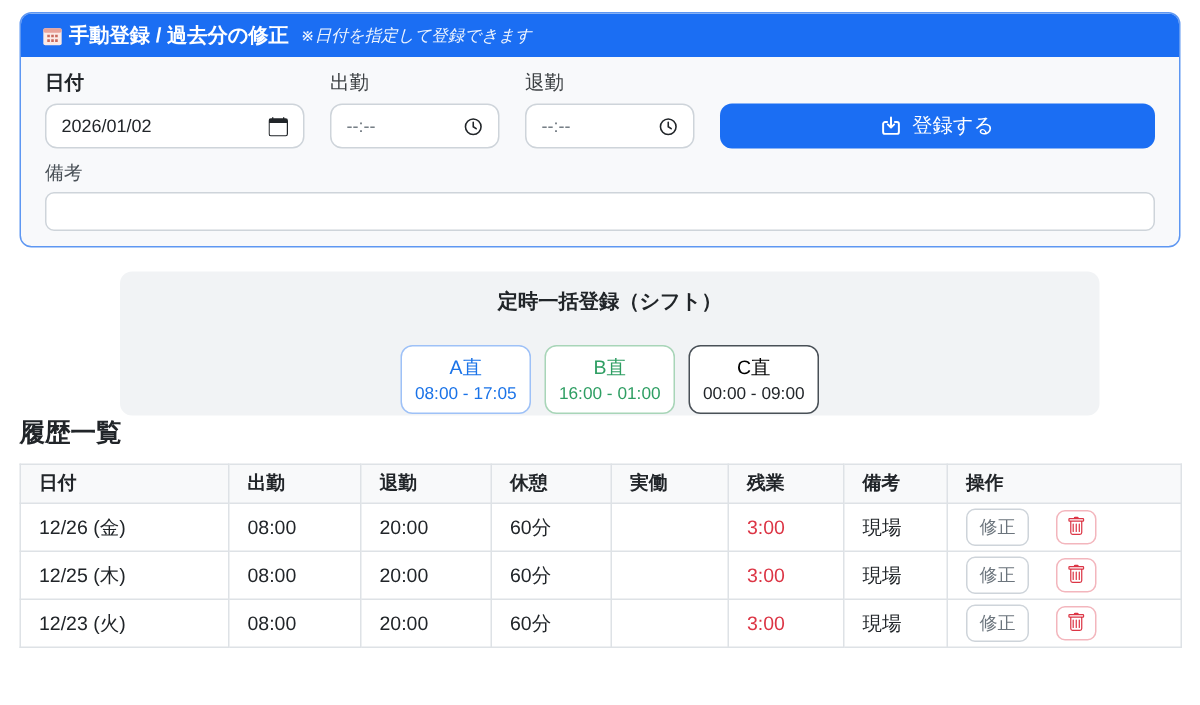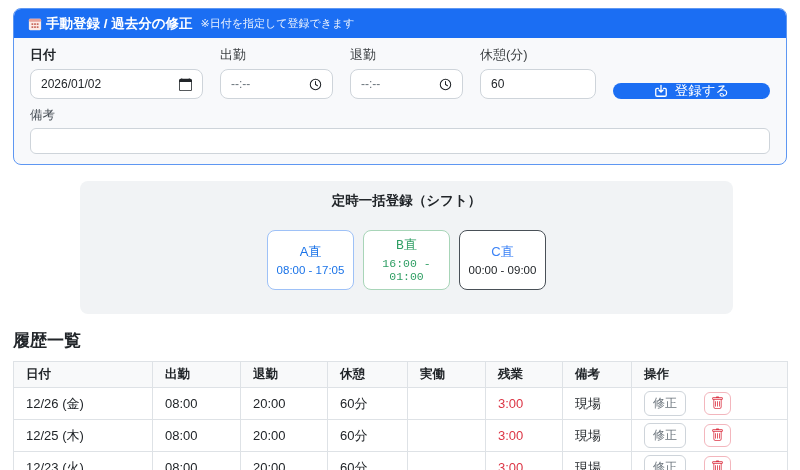--- a/index.html
+++ b/index.html
@@ -5,49 +5,49 @@
   * { box-sizing: border-box; margin: 0; padding: 0; }
   html,body { width: 800px; height: 470px; overflow: hidden; background: #fff;
     font-family: "Liberation Sans", "DejaVu Sans", sans-serif; color: #212529; }
 
   .page { padding: 8px 13px 0 13px; }
 
   
   .panel { border: 1px solid #5e97f2; border-radius: 8px; overflow: hidden; background: #f8f9fb; }
   .panel-header { background: #1b6ef3; height: 29px; display: flex; align-items: center; padding: 0 14px; gap: 4px; }
   .panel-title { color: #fff; font-weight: bold; font-size: 13.5px; }
-  .panel-subtitle { color: rgba(255,255,255,.92); font-size: 11px; margin-left: 4px; }
+  .panel-subtitle { color: rgba(255,255,255,.92); font-size: 11px; margin-left: 4px; font-style: italic; }
   .panel-body { padding: 8px 16px 10px 16px; }
   .form-row { display: flex; gap: 17px; align-items: flex-end; }
   .field label { display: block; font-size: 13px; color: #3c4043; margin-bottom: 5px; }
   .field-date > label { font-weight: bold; color: #212529; }
   .input { background: #fff; border: 1px solid #ced4da; border-radius: 8px; height: 30px;
     display: flex; align-items: center; justify-content: space-between; padding: 0 10px; font-size: 12px; }
   .field-date .input { width: 173px; }
   .field-time .input { width: 113px; color: #6c757d; }
   .field-break .input { width: 116px; }
-  .submit { flex: 1; height: 16px; background: #1b6ef3; color: #fff; border: none; border-radius: 8px;
+  .submit { flex: 1; height: 30px; background: #1b6ef3; color: #fff; border: none; border-radius: 8px;
     font-size: 13.5px; display: flex; align-items: center; justify-content: center; gap: 7px; cursor: pointer;
     font-family: inherit; }
   .note-field { margin-top: 8px; }
   .note-field label { display: block; font-size: 12.5px; color: #495057; margin-bottom: 4px; }
   .note-input { height: 26px; width: 100%; border-radius: 6px; }
   .icon { display: inline-flex; align-items: center; }
 
   
-  .shift-box { margin: 16px 54px 0 67px; background: #f1f3f5; border-radius: 8px; padding: 11px 10px 24px 10px; }
+  .shift-box { margin: 16px 54px 0 67px; background: #f1f3f5; border-radius: 8px; padding: 11px 10px 1px 10px; }
   .shift-title { text-align: center; font-weight: bold; font-size: 13.5px; }
   .shift-buttons { margin-top: 20px; display: flex; justify-content: center; gap: 9px; }
   .shift-btn { background: #fff; border: 1px solid #ccc; border-radius: 8px; width: 87px; padding: 5px 4px 6px 4px;
     text-align: center; cursor: pointer; font-family: inherit; }
   .shift-name { font-size: 13px; display: block; }
   .shift-time { font-size: 11.5px; display: block; margin-top: 3px; }
 
   
-  .history-title { margin-top: 15px; font-size: 17px; font-weight: bold; }
+  .history-title { font-size: 17px; font-weight: bold; }
   table { margin-top: 9px; width: 774px; border-collapse: collapse; table-layout: fixed; background: #fff; }
   th, td { border: 1px solid #dee2e6; text-align: left; }
   thead th { background: #f8f9fa; font-size: 12.5px; font-weight: bold; height: 26px; padding: 0 12px; }
   tbody td { height: 32px; font-size: 13px; padding: 0 12px; }
   td.overtime { color: #dc3545; }
   .op-cell { display: flex; gap: 18px; align-items: center; }
   .edit-btn { border: 1px solid #ced4da; background: #fff; color: #6c757d; font-size: 12px;
     border-radius: 6px; padding: 3px 8px; cursor: pointer; font-family: inherit; }
   .trash-btn { border: 1px solid #f3b6bd; background: #fff; border-radius: 6px; padding: 3px 6px 1px 6px; cursor: pointer; }
 </style>
@@ -98,26 +98,20 @@
           <div class="input">
             <span>--:--</span>
             <span class="icon">
               <svg width="13" height="13" viewBox="0 0 16 16" fill="none" stroke="#212529">
                   <circle cx="8" cy="8" r="6.4" stroke-width="1.3"></circle>
                   <path d="M8 4.3V8l2.4 1.6" stroke-width="1.3" stroke-linecap="round"></path>
                 </svg>
             </span>
           </div>
         </div>
-        <div class="field field-break">
-          <label>休憩(分)</label>
-          <div class="input">
-            <span>60</span>
-          </div>
-        </div>
         <button class="submit">
           <span class="icon">
             <svg width="14" height="14" viewBox="0 0 16 16" fill="none" stroke="#fff" stroke-width="1.5" stroke-linecap="round" stroke-linejoin="round">
                 <path d="M5 5H3.5C2.7 5 2 5.7 2 6.5v6c0 .8.7 1.5 1.5 1.5h9c.8 0 1.5-.7 1.5-1.5v-6C14 5.7 13.3 5 12.5 5H11"></path>
                 <path d="M8 1.5V9M5.6 6.8 8 9.2l2.4-2.4"></path>
               </svg>
           </span>
           <span>登録する</span>
         </button>
       </div>
@@ -131,27 +125,27 @@
   </section>
 
   <section class="shift-box">
     <div class="shift-title">定時一括登録（シフト）</div>
     <div class="shift-buttons" id="shiftButtons">
   <button class="shift-btn" style="border-color: rgb(158, 193, 247);">
     <span class="shift-name" style="color: rgb(26, 115, 232);">A直</span>
     <span class="shift-time" style="color: rgb(26, 115, 232);">08:00 - 17:05</span>
   </button>
 
-  <button class="shift-btn" style="border-color: rgb(168, 213, 184); font-family: Liberation Mono, monospace;">
+  <button class="shift-btn" style="border-color: rgb(168, 213, 184);">
     <span class="shift-name" style="color: rgb(46, 158, 99);">B直</span>
     <span class="shift-time" style="color: rgb(46, 158, 99);">16:00 - 01:00</span>
   </button>
 
   <button class="shift-btn" style="border-color: rgb(73, 80, 87);">
-    <span class="shift-name" style="color: #3b82f6;">C直</span>
+    <span class="shift-name" style="color: #000000;">C直</span>
     <span class="shift-time" style="color: rgb(33, 37, 41);">00:00 - 09:00</span>
   </button>
 </div>
   </section>
 
   <h2 class="history-title">履歴一覧</h2>
 
   <table>
     <colgroup>
       <col style="width:139px">

